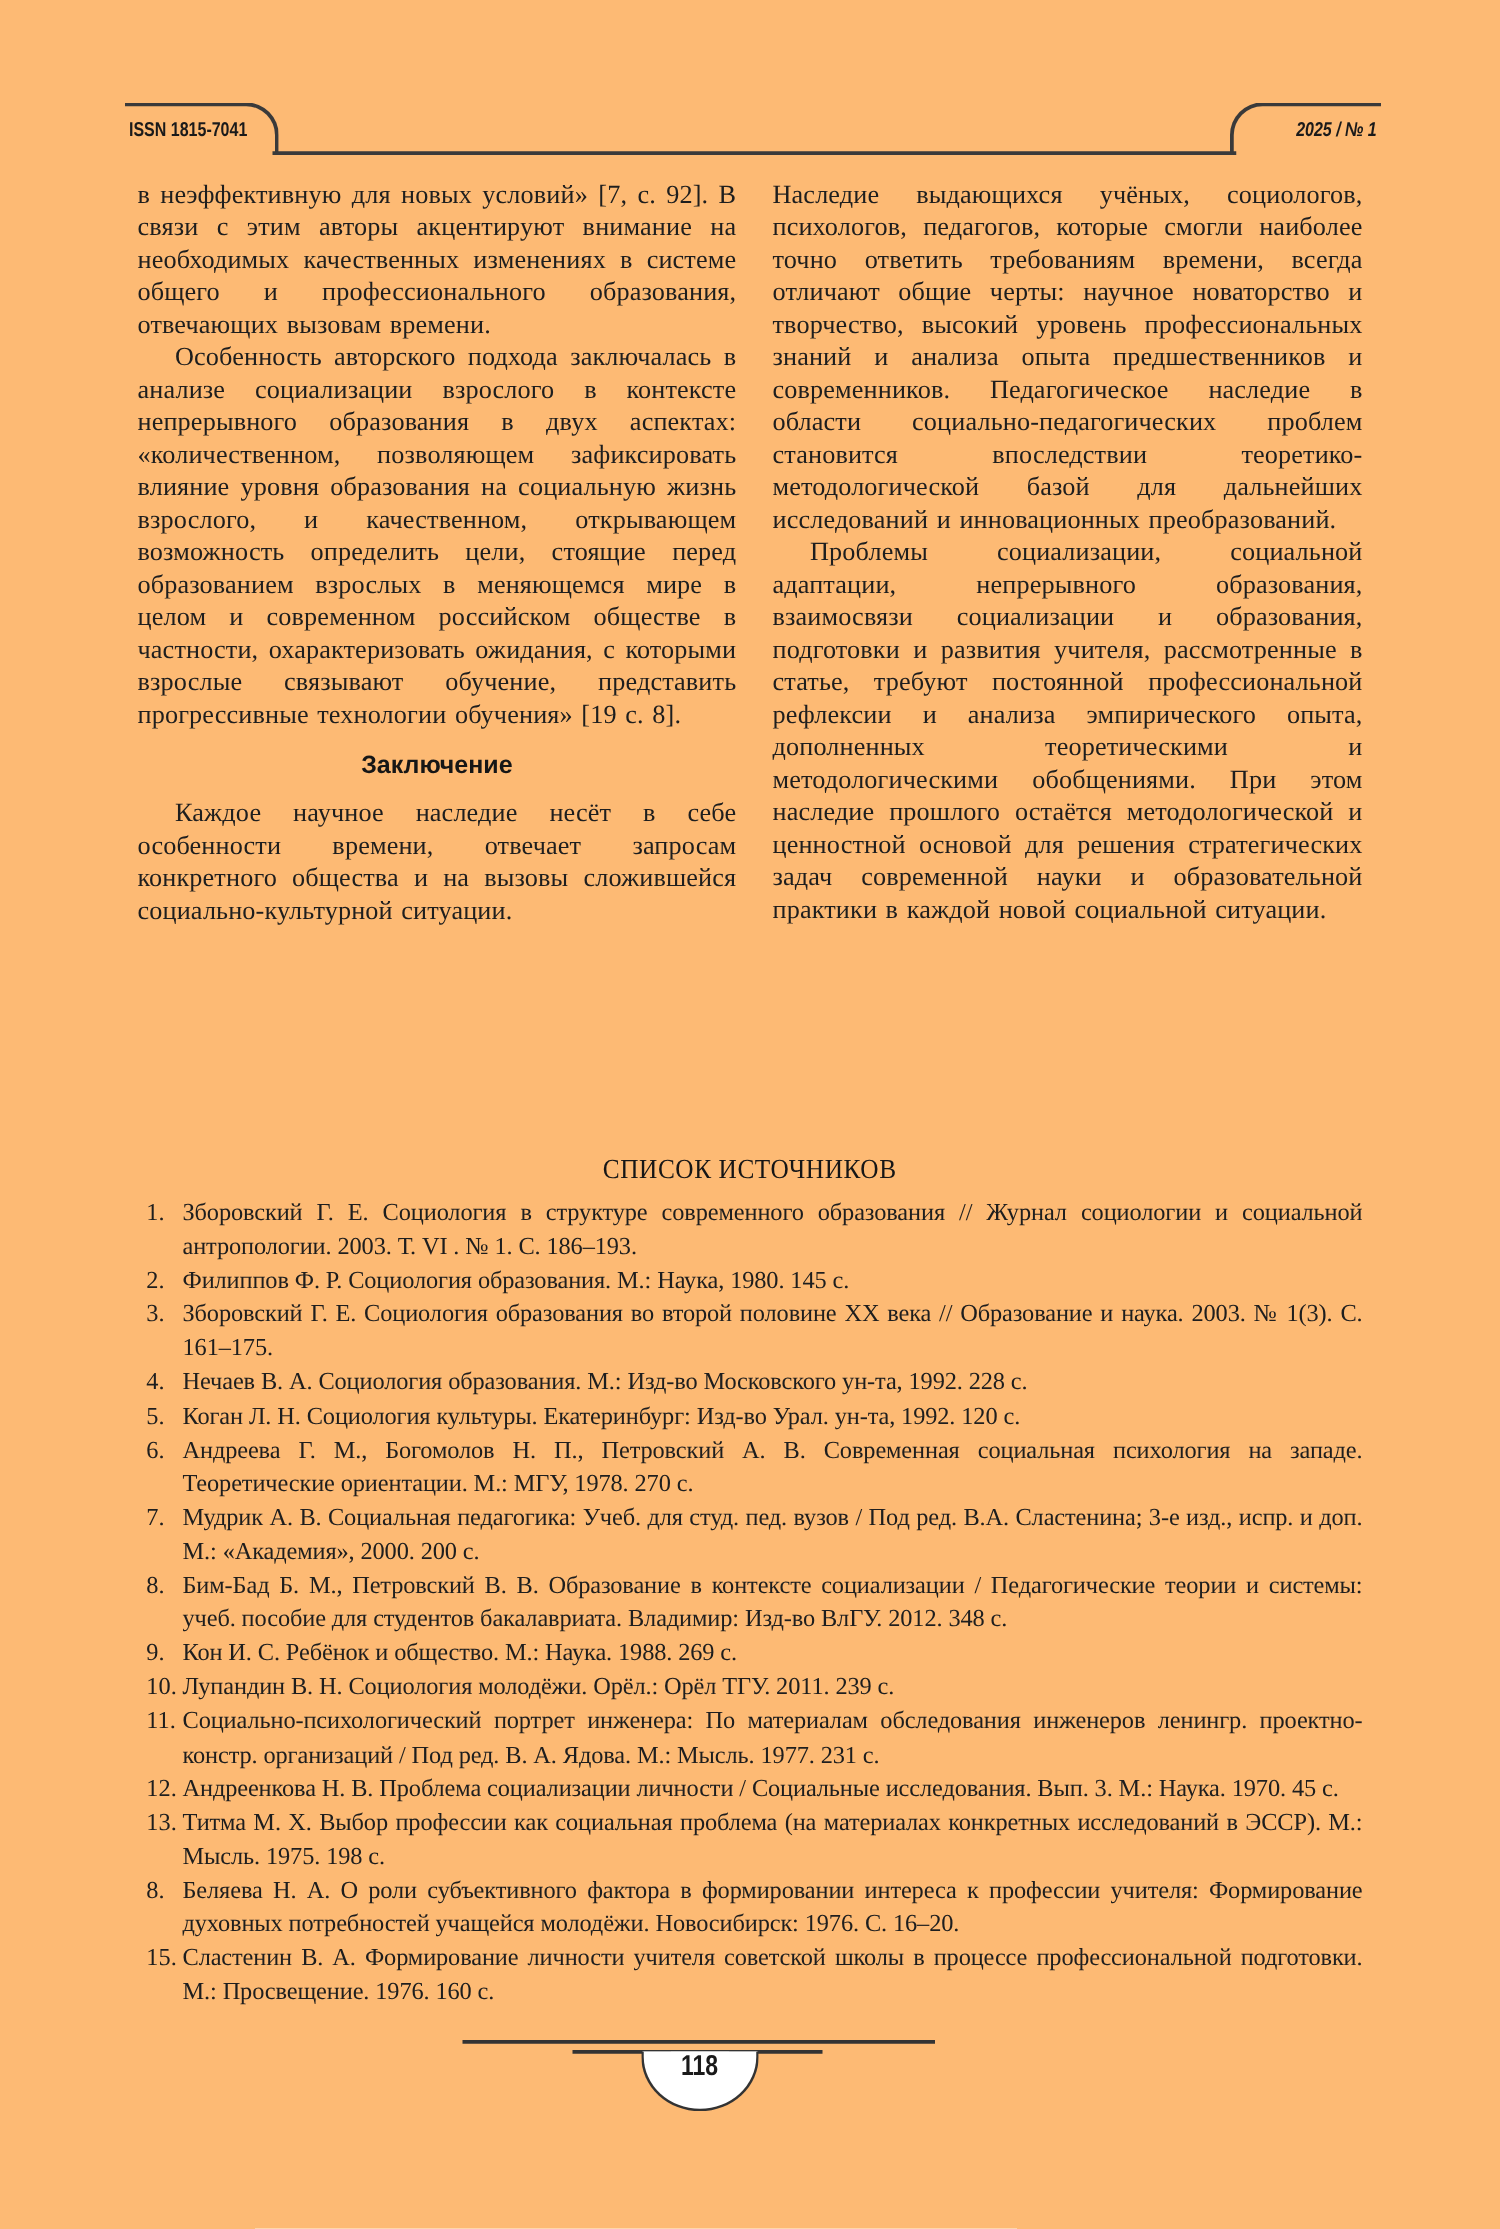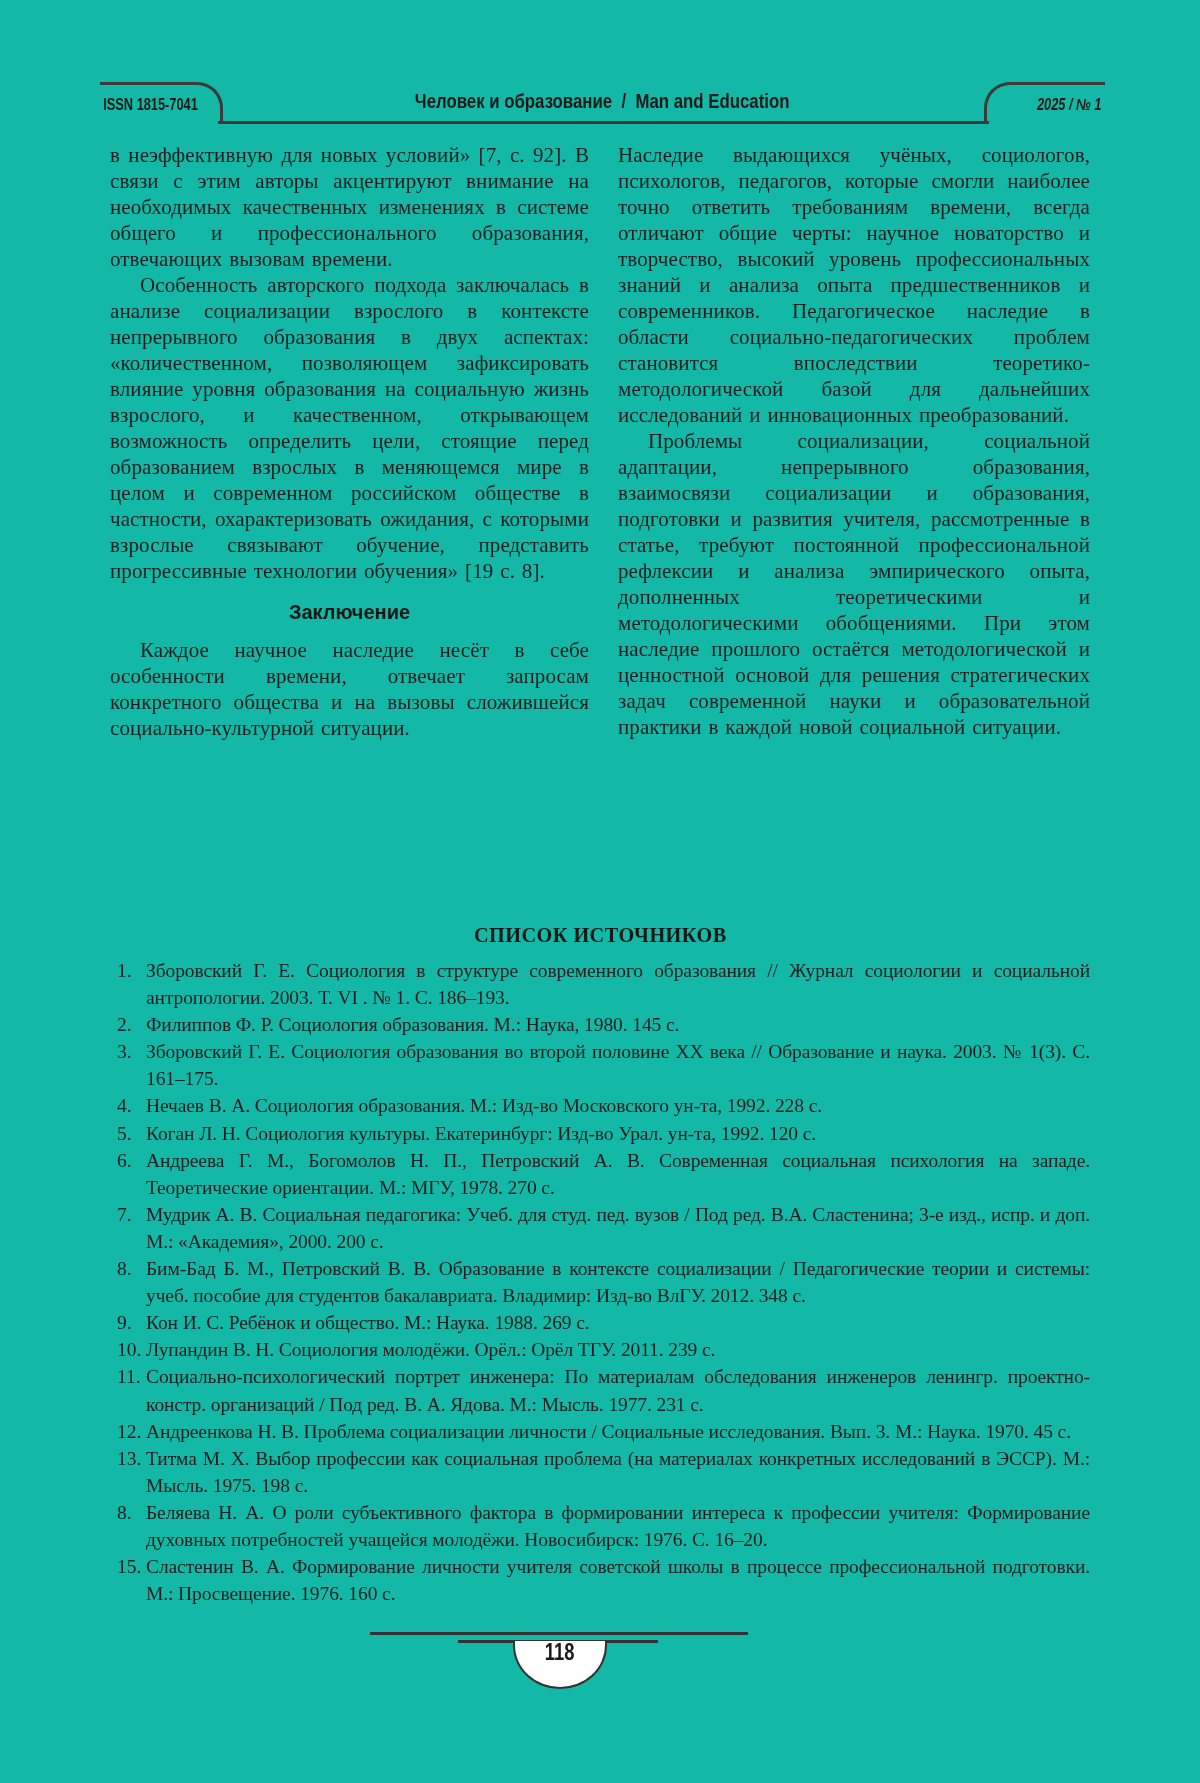--- a/index.html
+++ b/index.html
@@ -1,19 +1,19 @@
 <!DOCTYPE html>
 <html lang="ru"><head>
 <meta charset="utf-8">
 <style>
   html,body { margin:0; padding:0; background:#ffffff; }
   .page {
     position:relative;
     width:1200px; height:1783px;
-    background:#14b8a6;
+    background:#fdba74;
     font-family:"Liberation Serif", serif;
     color:#1e1e1e;
     overflow:hidden;
   }
 
   
   .hdr { position:absolute; top:83px; left:100px; width:1005px; height:40px; }
   .hdr-tab-left {
     position:absolute; left:0; bottom:-1px; width:120px; height:39px;
     border-top:3px solid #3a3a3a; border-right:3px solid #3a3a3a;
@@ -58,21 +58,21 @@
   .indent { text-indent:30px; }
   .conclusion-heading {
     font-family:"Liberation Sans", sans-serif; font-weight:bold;
     font-size:20px; text-align:center; margin:17px 0 13px 0;
     color:#161616;
   }
 
   
   .refs { position:absolute; top:922px; left:110px; width:980px; }
   .refs-heading {
-    text-align:center; margin:0 0 9px 0; font-size:22px; font-weight:bold;
+    text-align:center; margin:0 0 9px 0; font-size:22px; font-weight:normal;
     color:#161616;
   }
   .refs-heading .rh {
     display:inline-block; transform:scaleX(0.92); transform-origin:center;
     letter-spacing:0.5px;
   }
   .ref-row { display:flex; font-size:19.5px; line-height:27.1px; }
   .ref-num { flex:none; width:36px; padding-left:7px; box-sizing:border-box; }
   .ref-text { flex:1; text-align:justify; letter-spacing:-0.1px; }
 
@@ -92,23 +92,20 @@
 </head>
 <body>
 
 <div class="page">
 
   <div class="hdr">
     <div class="hdr-tab-left">
       <span class="cond hdr-issn">ISSN 1815-7041</span>
     </div>
     <div class="hdr-mainline"></div>
-    <div class="hdr-title-wrap">
-      <span class="cond hdr-title">Человек и образование  /  Man and Education</span>
-    </div>
     <div class="hdr-tab-right">
       <span class="cond hdr-issue">2025 / № 1</span>
     </div>
   </div>
 
   <div class="content">
     <div class="col col-left">
       <p>в неэффективную для новых условий» [7, с. 92]. В связи с этим авторы акцентируют внимание на необходимых качественных изменениях в системе общего и профессионального образования, отвечающих вызовам времени.</p>
       <p class="indent">Особенность авторского подхода заключалась в анализе социализации взрослого в контексте непрерывного образования в двух аспектах: «количественном, позволяющем зафиксировать влияние уровня образования на социальную жизнь взрослого, и качественном, открывающем возможность определить цели, стоящие перед образованием взрослых в меняющемся мире в целом и современном российском обществе в частности, охарактеризовать ожидания, с которыми взрослые связывают обучение, представить прогрессивные технологии обучения» [19 с. 8].</p>
       <div class="conclusion-heading">Заключение</div>

